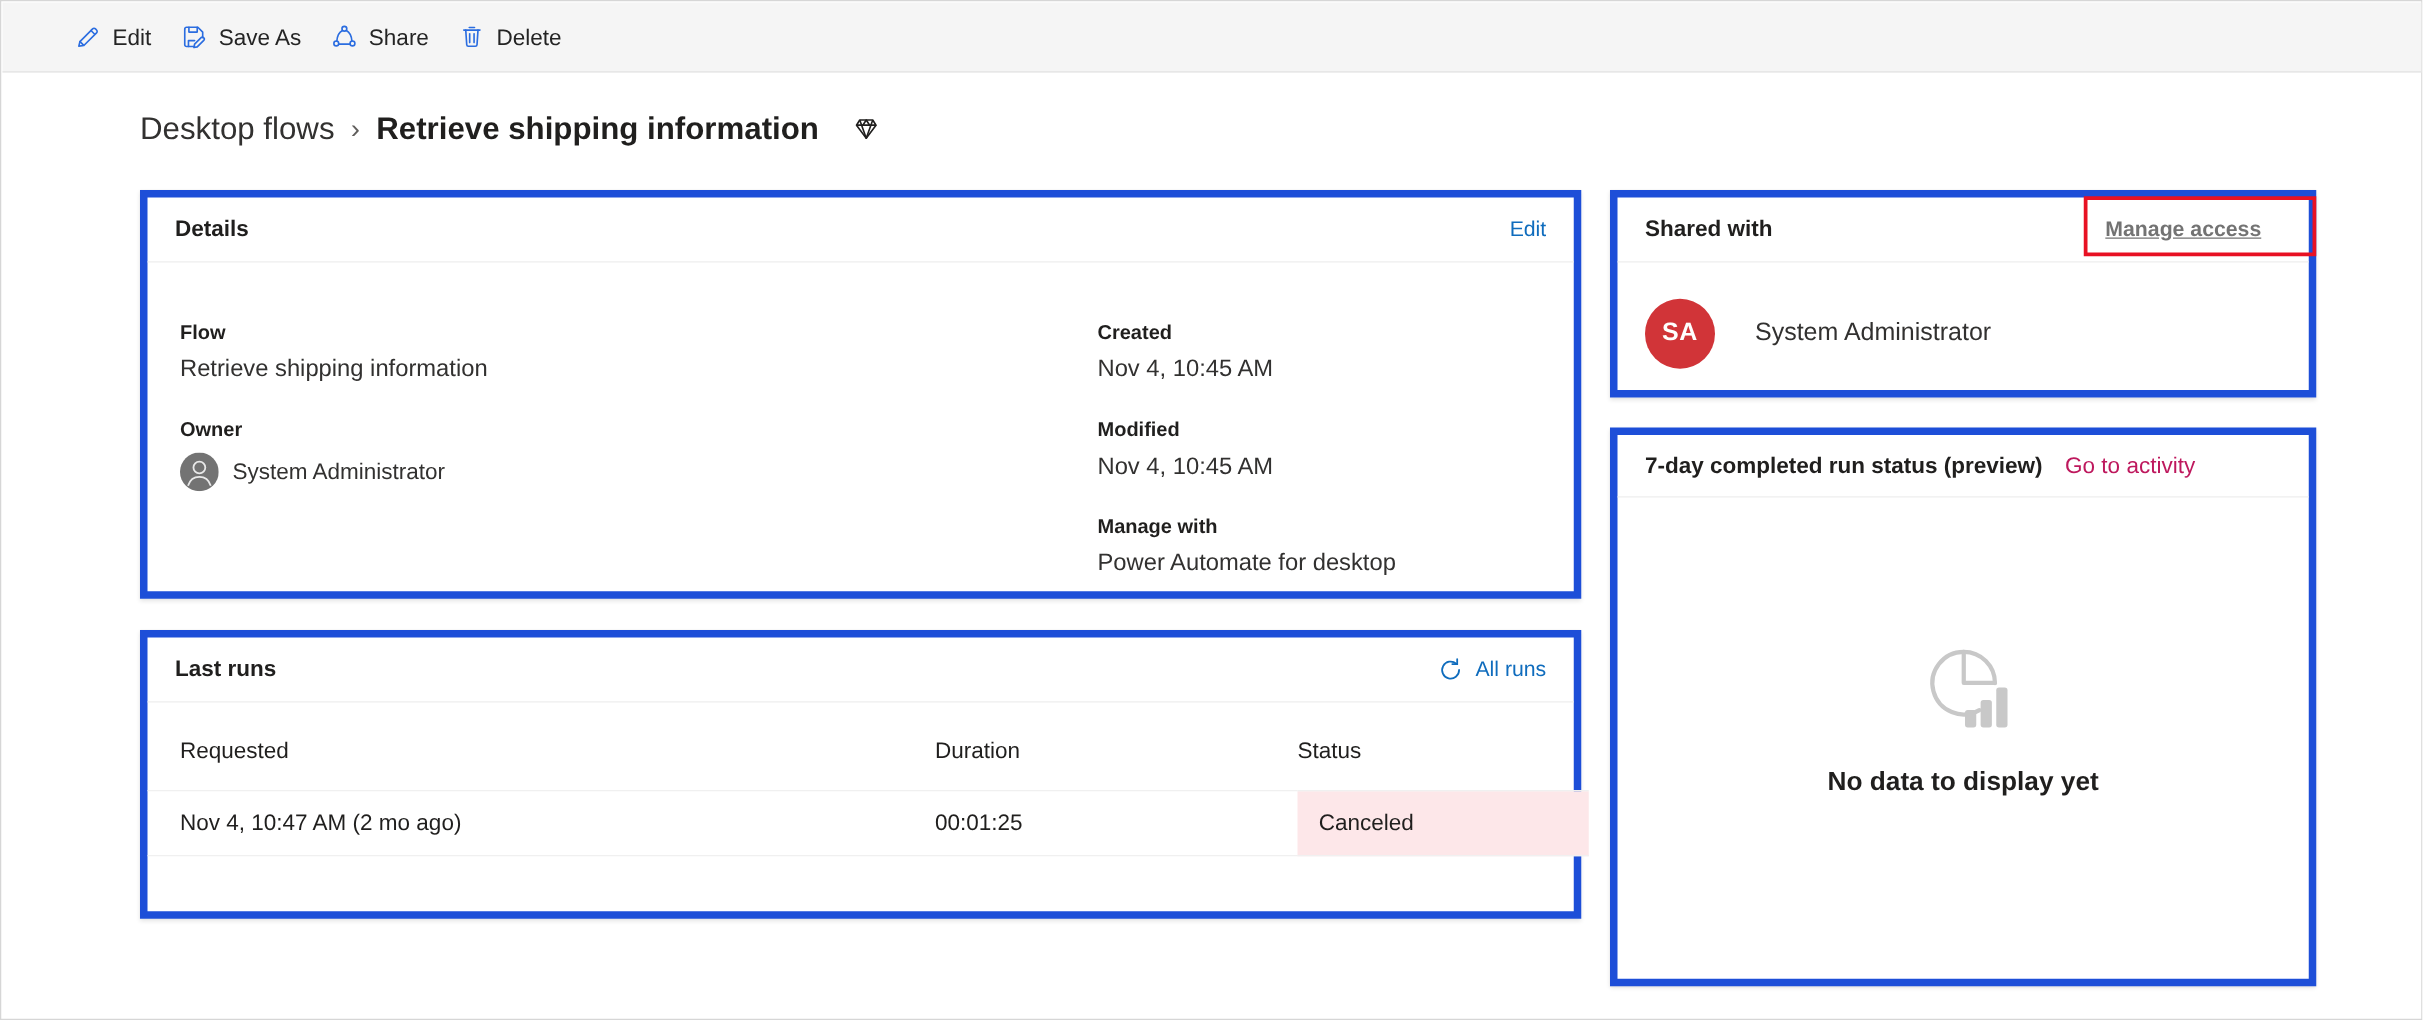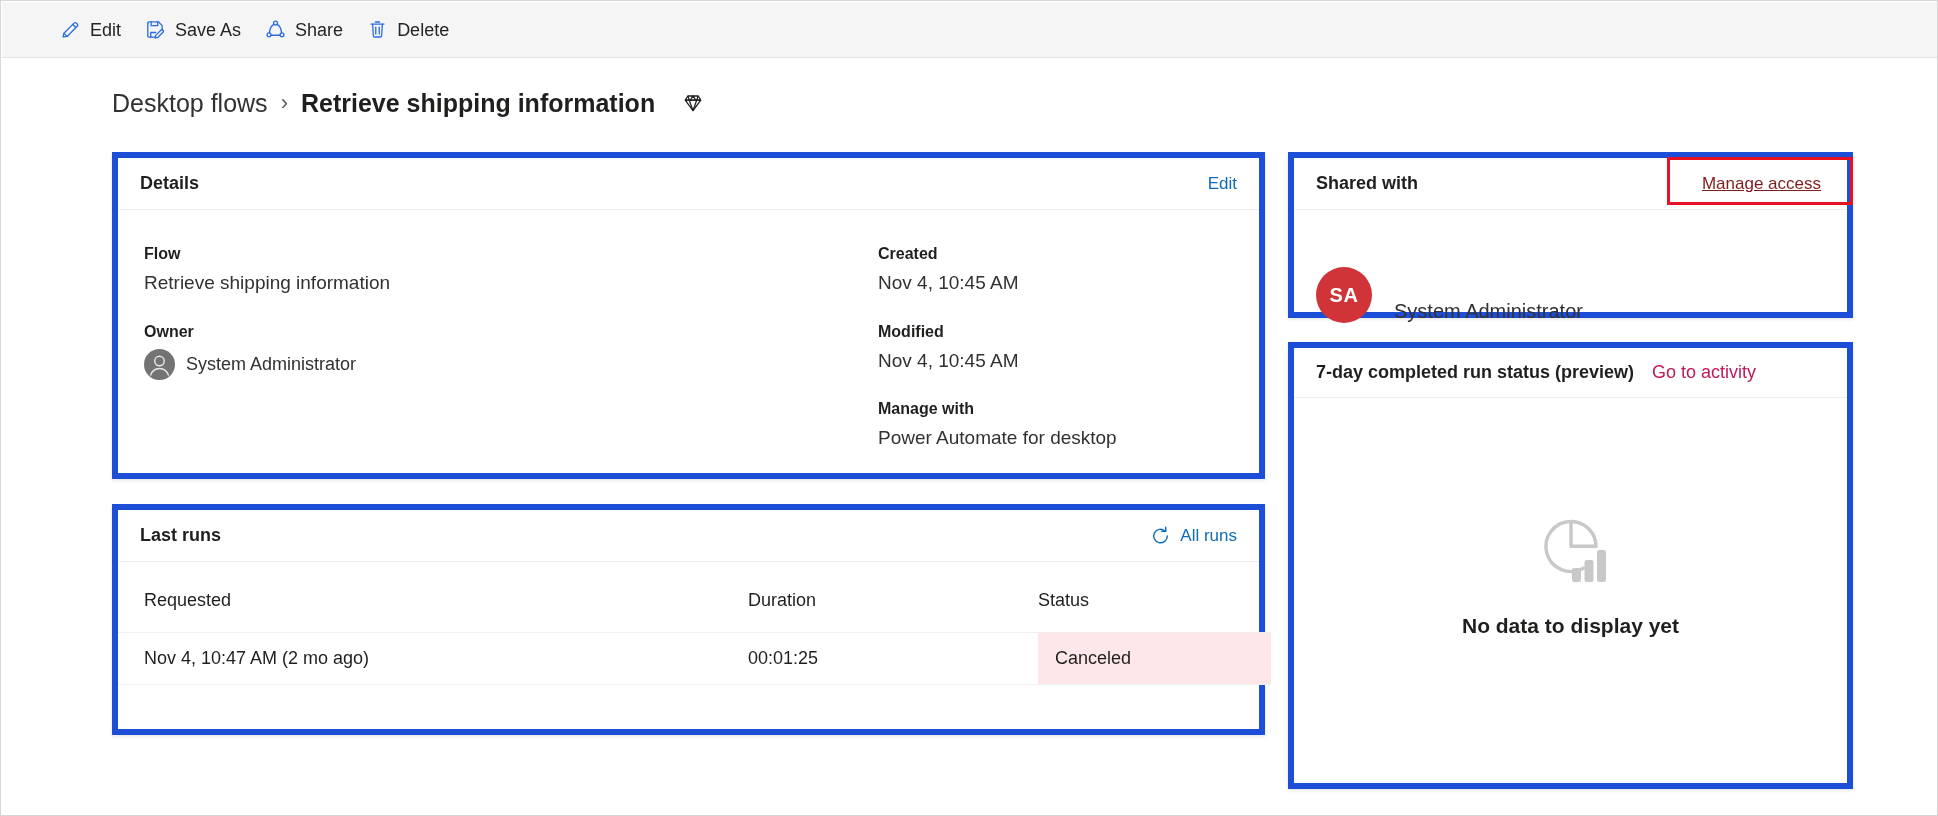--- a/index.html
+++ b/index.html
@@ -84,21 +84,21 @@
     position: absolute; right: 22px; top: 50%;
     transform: translateY(-50%);
     font-size: 17px; color: #0f6cbd; cursor: pointer;
     display: flex; align-items: center; gap: 9px;
     white-space: nowrap;
   }
 
   
   #details-card { left: 111px; top: 151px; width: 1153px; height: 327px; }
   #details-body { position: relative; height: 274px; }
-  .det-col { position: absolute; top: 34px; }
+  .det-col { position: absolute; top: 47px; }
   #det-col-left  { left: 26px; width: 520px; }
   #det-col-right { left: 760px; width: 380px; }
   .det-field { margin-bottom: 26px; }
   .det-label {
     font-size: 16px; font-weight: 700; color: #201f1e;
     margin-bottom: 7px; line-height: 1.25;
   }
   .det-value {
     font-size: 19px; color: #323130; line-height: 1.3; font-weight: 400;
   }
@@ -119,43 +119,43 @@
     border-bottom: 1px solid #f0f0f0;
   }
   .col-requested { width: 630px; padding-left: 26px !important; }
   .col-duration  { width: 290px; }
   .col-status    { width: 233px; }
   #runs-table td.col-requested { padding-left: 26px !important; }
   .status-cell { background: #fde7e9; padding-left: 17px !important; }
 
   
   #shared-card { left: 1287px; top: 151px; width: 565px; height: 166px; }
-  #shared-body { display: flex; align-items: flex-end; height: 113px; padding-left: 22px; gap: 22px; }
+  #shared-body { display: flex; align-items: center; height: 113px; padding-left: 22px; gap: 32px; }
   .initials-avatar {
     width: 56px; height: 56px; border-radius: 50%;
     background: #d13438; color: #ffffff;
     display: flex; align-items: center; justify-content: center;
     font-size: 20px; font-weight: 700; letter-spacing: 0.5px;
     flex: none;
   }
   .shared-name { font-size: 20px; color: #323130; }
 
   
   #manage-access-highlight {
     position: absolute;
     left: 1666px; top: 156px; width: 186px; height: 48px;
     border: 3px solid #e81123;
     pointer-events: none;
     z-index: 20;
   }
   #manage-access-link {
-    position: absolute; right: 26px; top: 50%;
+    position: absolute; right: 38px; top: 50%;
     transform: translateY(-50%);
-    font-size: 17px; color: #7f1d1d;
-    text-decoration: underline; cursor: pointer; white-space: nowrap;
+    font-size: 17px; color: #737373;
+    text-decoration: underline; cursor: pointer; white-space: nowrap; font-weight: bold;
   }
 
   
   #runstatus-card { left: 1287px; top: 341px; width: 565px; height: 447px; }
   #runstatus-head { height: 50px; border-bottom: 1px solid #eeeeee;
     display: flex; align-items: center; padding: 0 22px; gap: 18px; }
   #runstatus-title { font-size: 18px; font-weight: 700; color: #201f1e; white-space: nowrap;}
   #goto-activity { font-size: 18px; color: #be185d; cursor: pointer; white-space: nowrap; }
   #runstatus-body {
     height: 395px;

